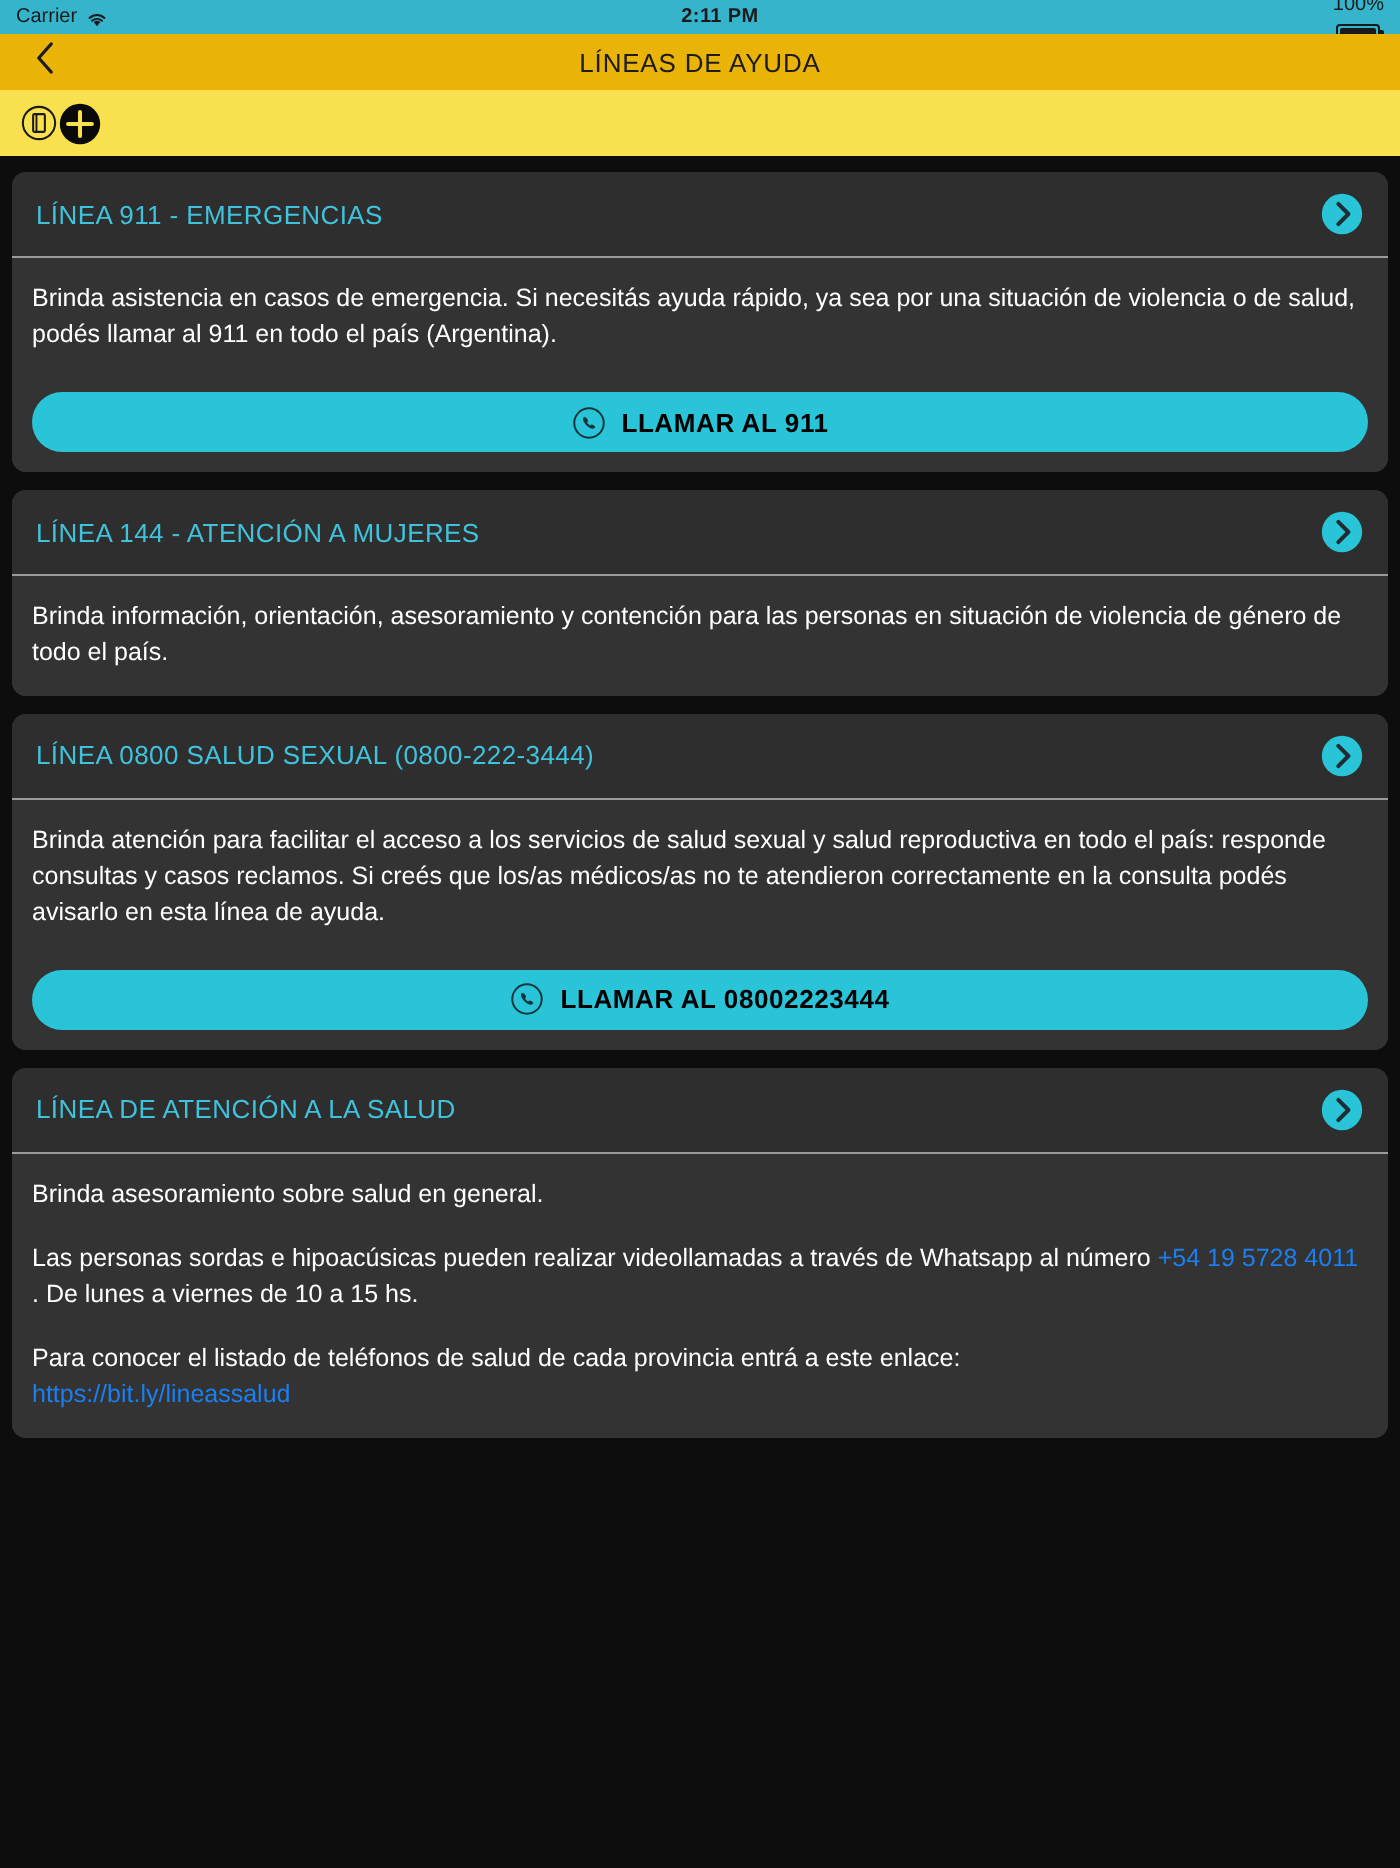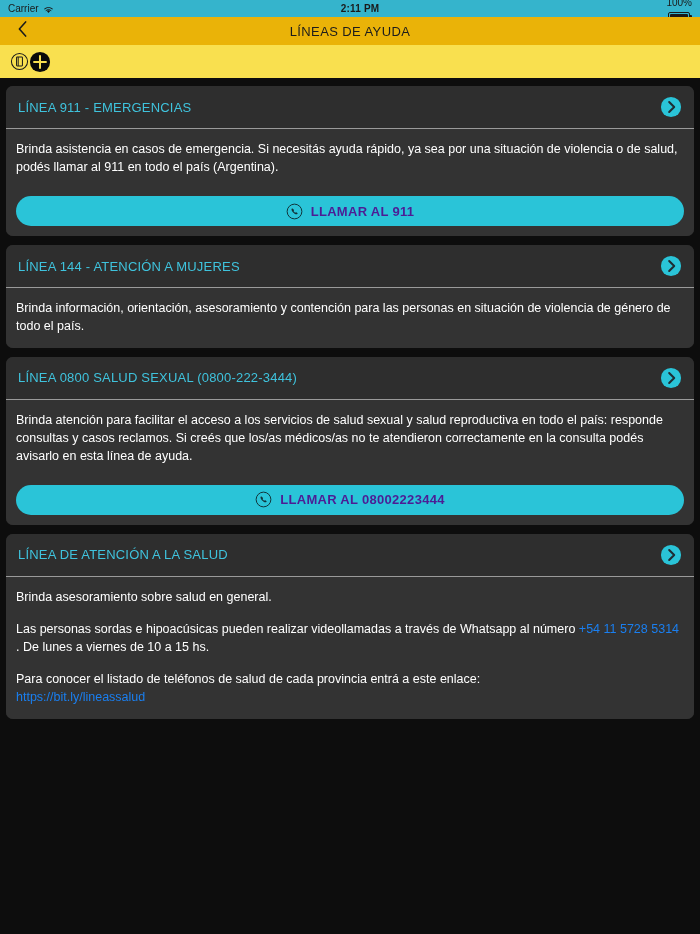--- a/index.html
+++ b/index.html
@@ -75,21 +75,21 @@
   }
   .card-body p { margin: 0; }
   .card-body p + p { margin-top: 14px; }
   .card-body a, .lnk { color: #1a7ff0; text-decoration: none; }
   .card-foot { padding: 8px 10px 10px 10px; background: #333333; }
   .call-btn {
     width: 100%; height: 30px; background: #2ac4d8; border: none;
     border-radius: 15px; display: flex; align-items: center; justify-content: center;
     gap: 8px; cursor: pointer;
   }
-  .call-btn .lbl { font-size: 13px; font-weight: bold; color: #4c1d95; letter-spacing: .3px; }
+  .call-btn .lbl { font-size: 13px; font-weight: bold; color: #000000; letter-spacing: .3px; }
   .phone-ico { width: 17px; height: 17px; flex: 0 0 17px; }
 </style>
 </head>
 <body>
 
 <div class="screen">
 
   <div class="statusbar">
     <div class="sb-left">
       <span>Carrier</span>
@@ -216,21 +216,21 @@
           <svg viewBox="0 0 24 24" width="22" height="22">
             <circle cx="12" cy="12" r="11" fill="#2ac4d8"></circle>
             <path d="M10 6.5 L15.5 12 L10 17.5" stroke="#1f2d33" stroke-width="2.2" fill="none" stroke-linecap="round" stroke-linejoin="round"></path>
           </svg>
         </span>
       </div>
       <div class="divider"></div>
       <div class="card-body">
         <p>Brinda asesoramiento sobre salud en general.</p>
         <p>
-          <span>Las personas sordas e hipoacúsicas pueden realizar videollamadas a través de Whatsapp al número </span><a class="lnk" href="#">+54 11 5728 5314</a><span> . De lunes a viernes de 10 a 15 hs.</span>
+          <span>Las personas sordas e hipoacúsicas pueden realizar videollamadas a través de Whatsapp al número </span><a class="lnk" href="#">+54 19 5728 4011</a><span> . De lunes a viernes de 10 a 15 hs.</span>
         </p>
         <p>
           <span>Para conocer el listado de teléfonos de salud de cada provincia entrá a este enlace: </span><br>
           <a class="lnk" href="#">https://bit.ly/lineassalud</a>
         </p>
       </div>
     </div>
 
   </div>
 </div>

